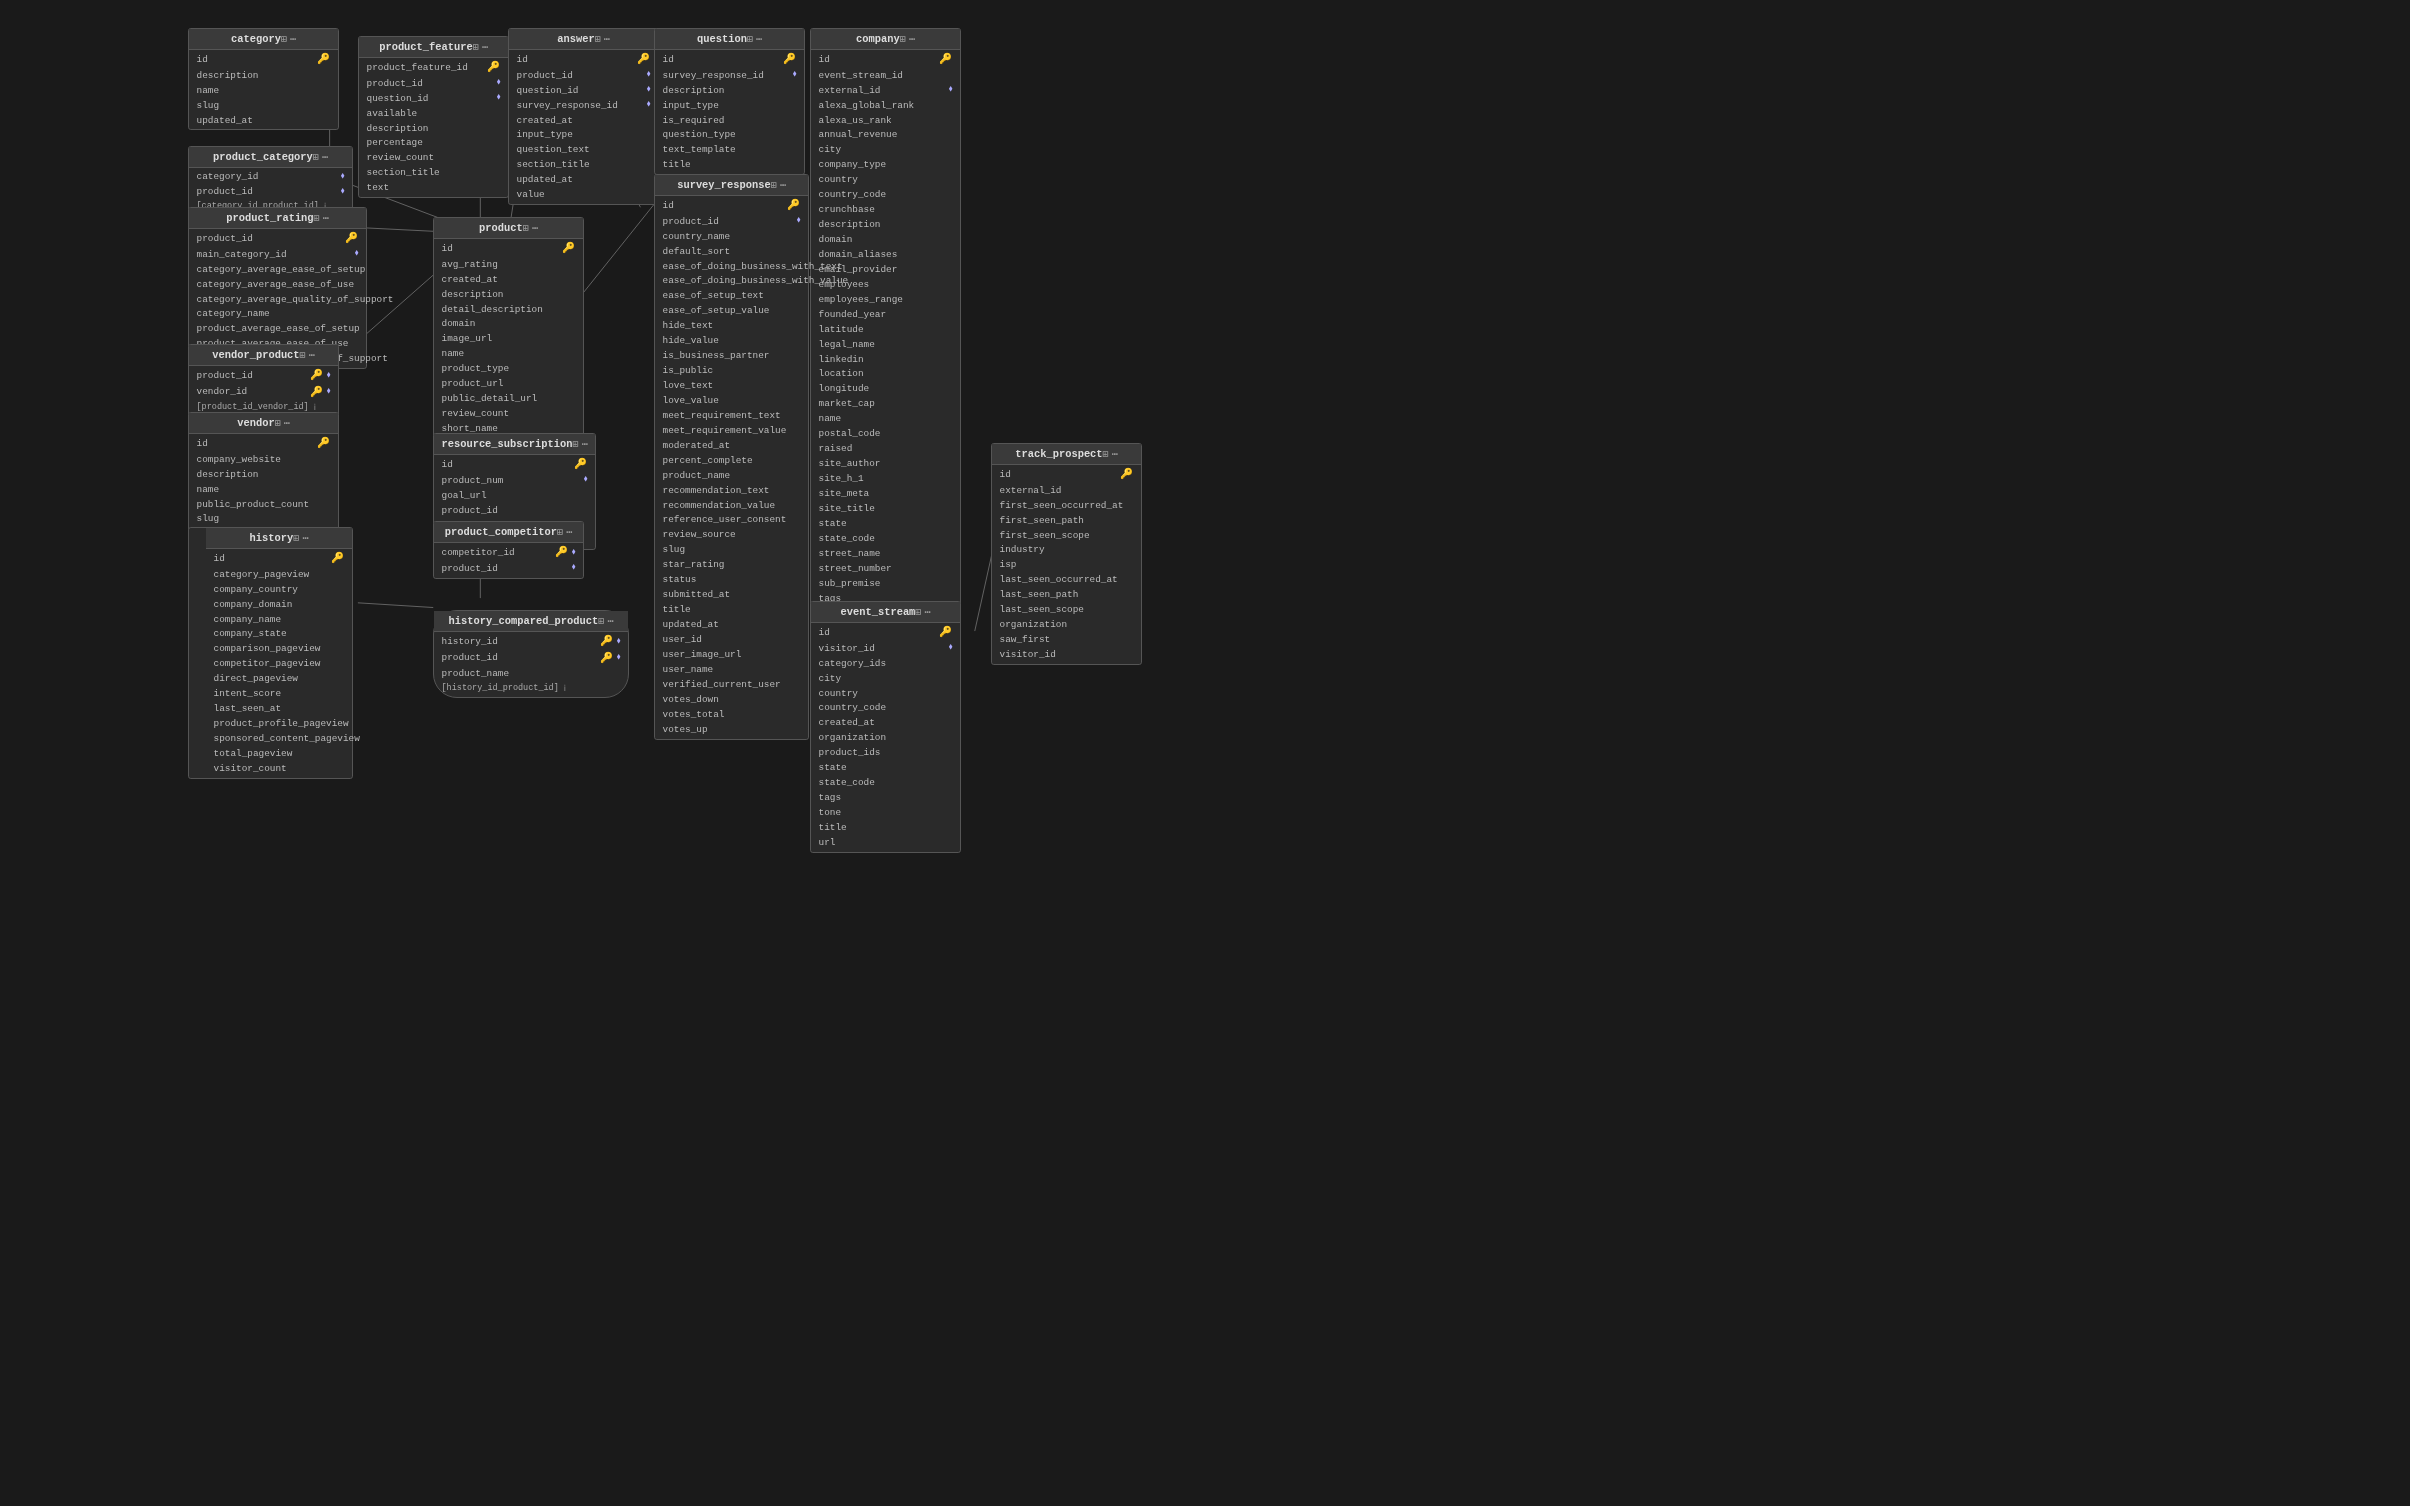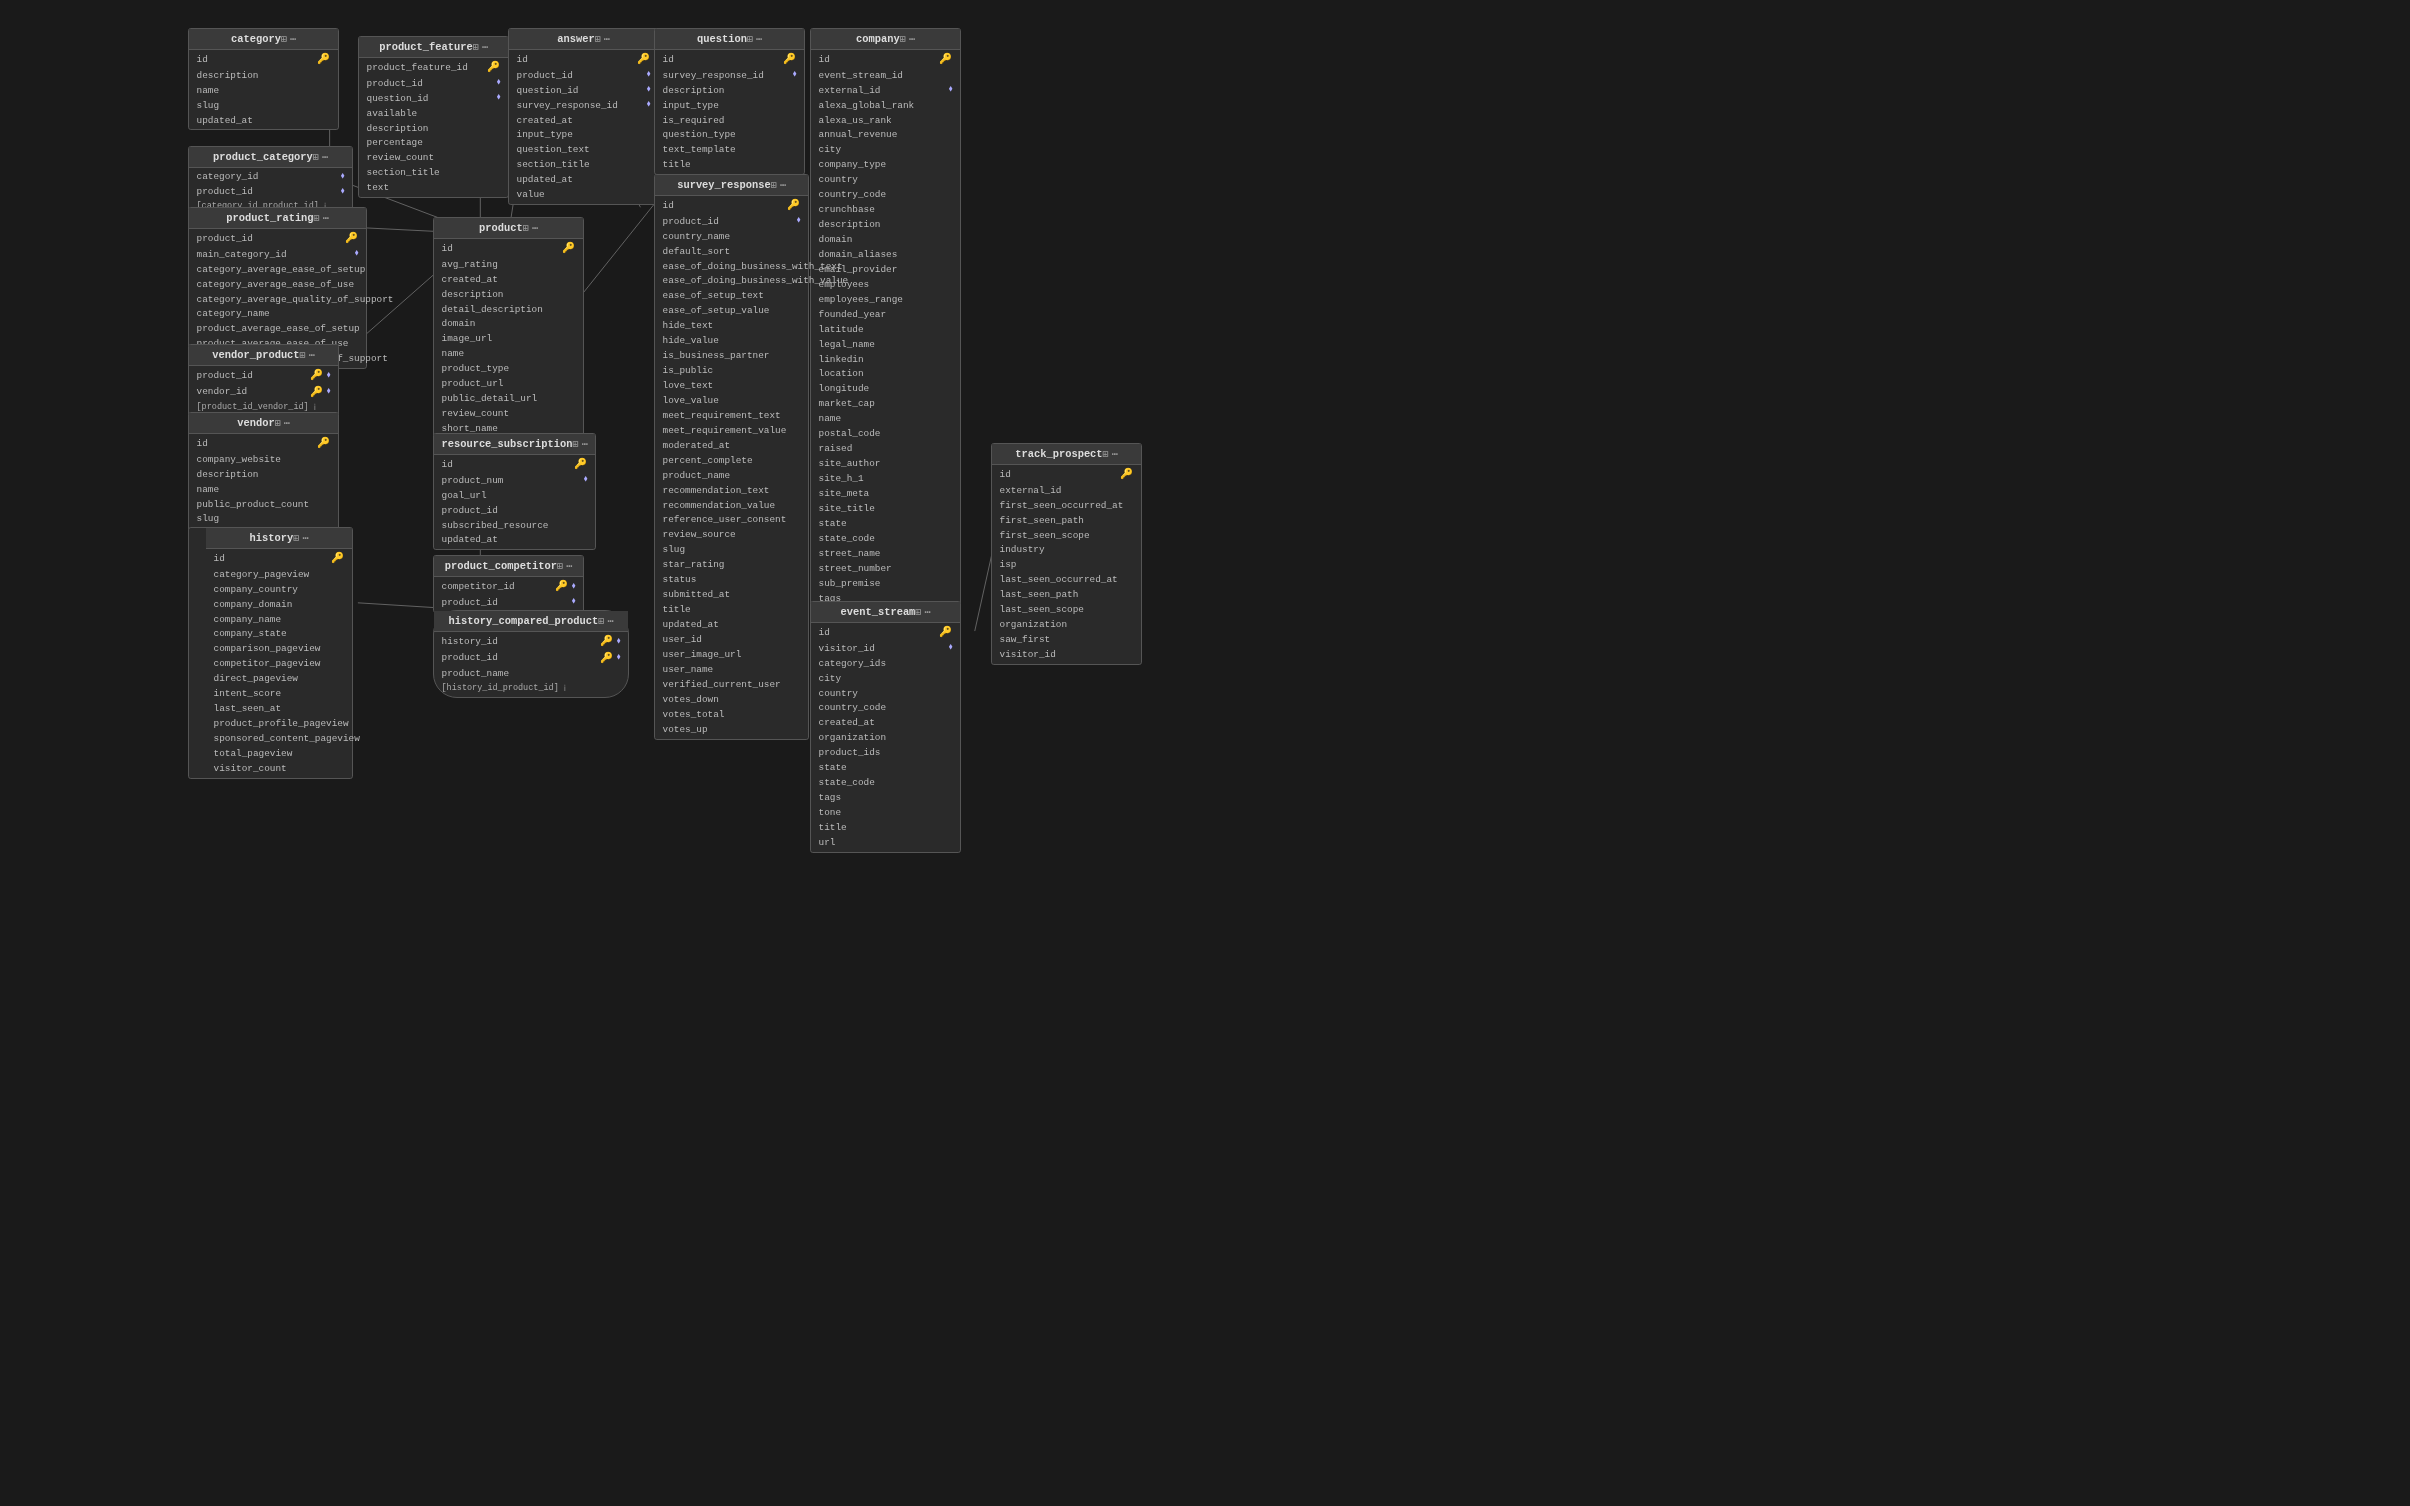--- a/index.html
+++ b/index.html
@@ -723,21 +723,21 @@
         </div>
       <div class="db-field">
           <span class="field-name">subscribed_resource</span>
         </div>
       <div class="db-field">
           <span class="field-name">updated_at</span>
         </div>
     </div>
   </div>
 
-  <div class="db-table" style="left:433px; top:555px; width:141px;">
+  <div class="db-table" style="left:433px; top:521px; width:141px;">
     <div class="db-table-header">
       <span>product_competitor</span>
       <div class="header-icons">
         <span class="header-icon">⊞</span>
         <span class="header-icon">⋯</span>
       </div>
     </div>
     <div class="db-table-body">
       <div class="db-field">
           <span class="field-name">competitor_id</span>

